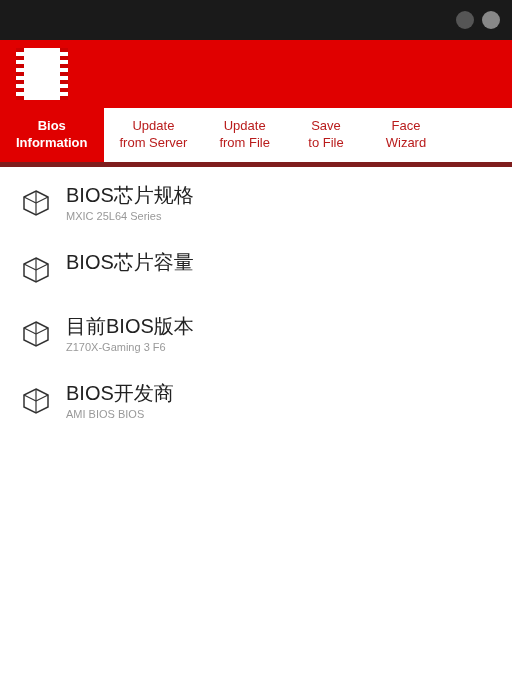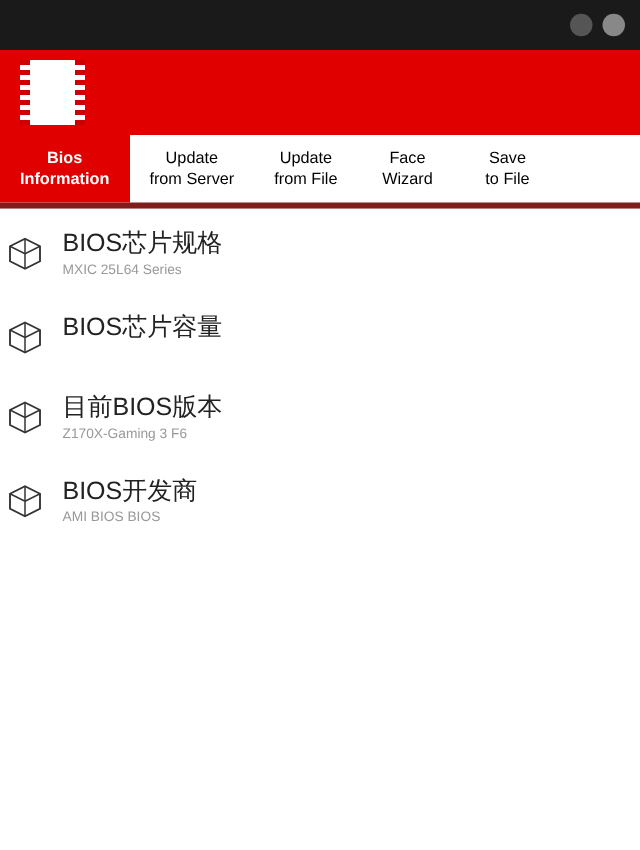--- a/index.html
+++ b/index.html
@@ -91,32 +91,32 @@
       display: flex;
       border-bottom: 5px solid #7f1d1d;
       background: #fff;
     }
     .nav-tab {
       padding: 10px 16px;
       font-size: 13px;
       cursor: pointer;
       text-align: center;
       line-height: 1.3;
-      color: #000000;
+      color: #b91c1c;
       min-width: 80px;
     }
     .nav-tab.active {
       background: #e00000;
       color: #fff;
       font-weight: 600;
     }
 
     
     .content {
-      padding: 16px 4px;
+      padding: 16px 20px;
       background: #fff;
     }
 
     .info-item {
       display: flex;
       align-items: flex-start;
       gap: 14px;
       margin-bottom: 28px;
     }
 
@@ -160,24 +160,24 @@
   <span class="header-title"></span>
 </div>
 
 <div class="nav-tabs" id="nav-tabs-container">
     <div class="nav-tab active" style="white-space: pre-line;">Bios
 Information</div>
     <div class="nav-tab" style="white-space: pre-line;">Update
 from Server</div>
     <div class="nav-tab" style="white-space: pre-line;">Update
 from File</div>
+    <div class="nav-tab" style="white-space: pre-line;">Save
+to File</div>
     <div class="nav-tab" style="white-space: pre-line;">Face
 Wizard</div>
-    <div class="nav-tab" style="white-space: pre-line;">Save
-to File</div>
   </div>
 
 <div class="content" id="content-container">
     <div class="info-item">
       <div class="info-icon"><svg viewBox="0 0 32 32" width="32" height="32" xmlns="http://www.w3.org/2000/svg">
       <polygon points="16,4 28,10 28,22 16,28 4,22 4,10" fill="none" stroke="#333" stroke-width="1.5"></polygon>
       <line x1="16" y1="4" x2="16" y2="16" stroke="#333" stroke-width="1.2"></line>
       <line x1="16" y1="16" x2="28" y2="10" stroke="#333" stroke-width="1.2"></line>
       <line x1="16" y1="16" x2="4" y2="10" stroke="#333" stroke-width="1.2"></line>
       <line x1="16" y1="16" x2="16" y2="28" stroke="#333" stroke-width="1.2"></line>

